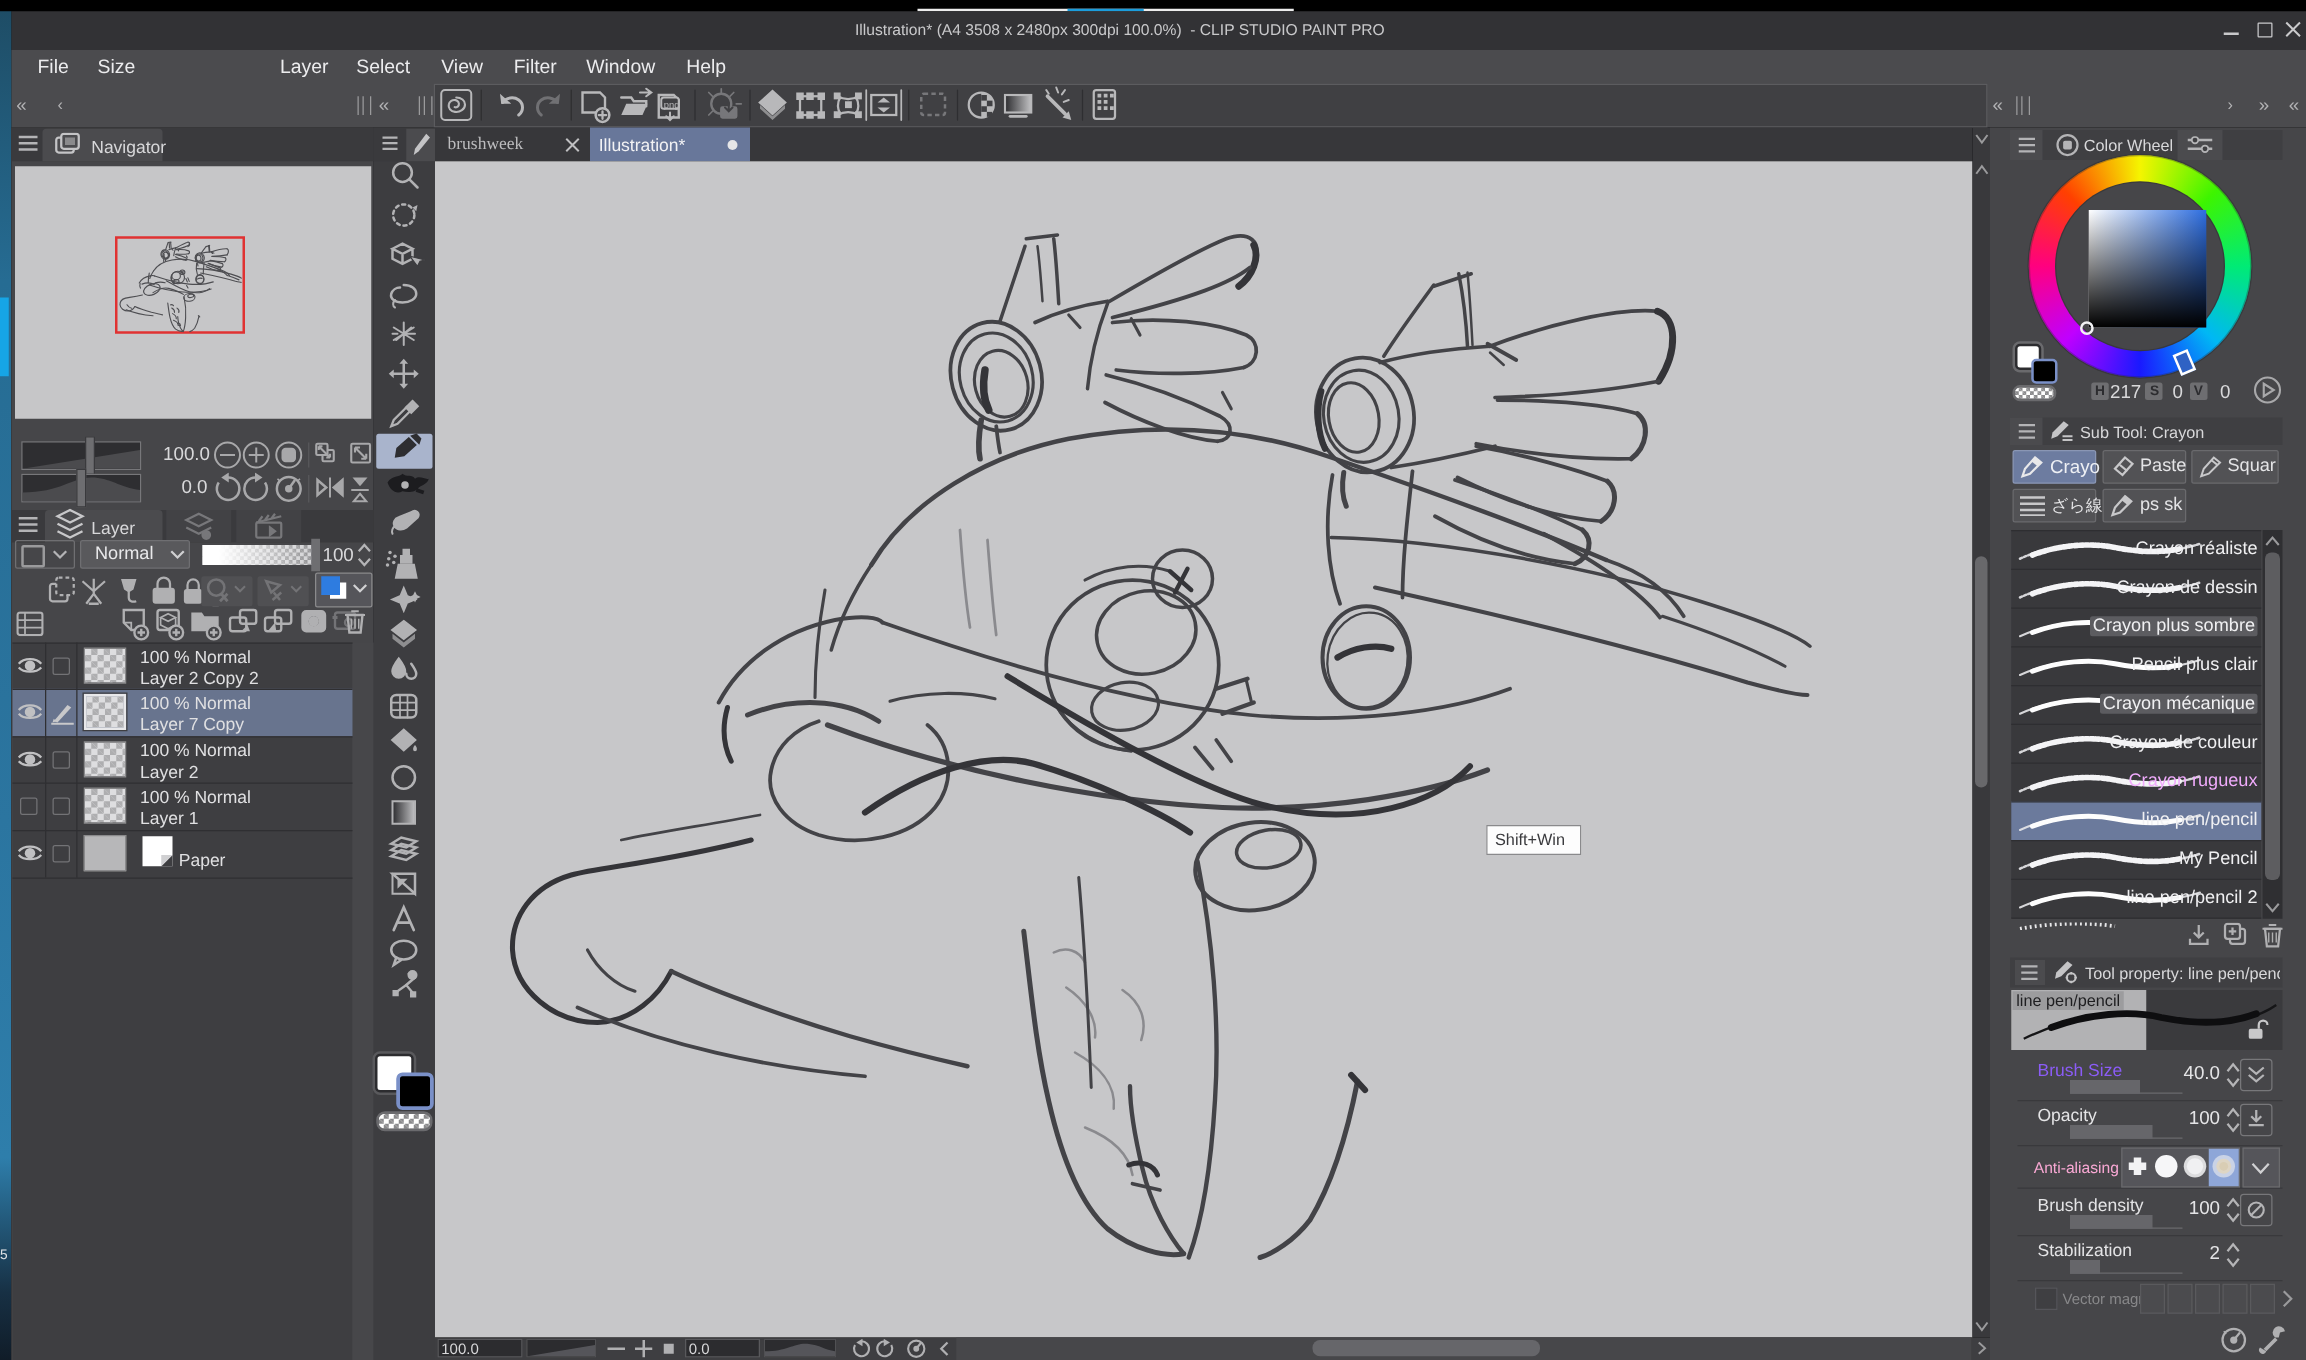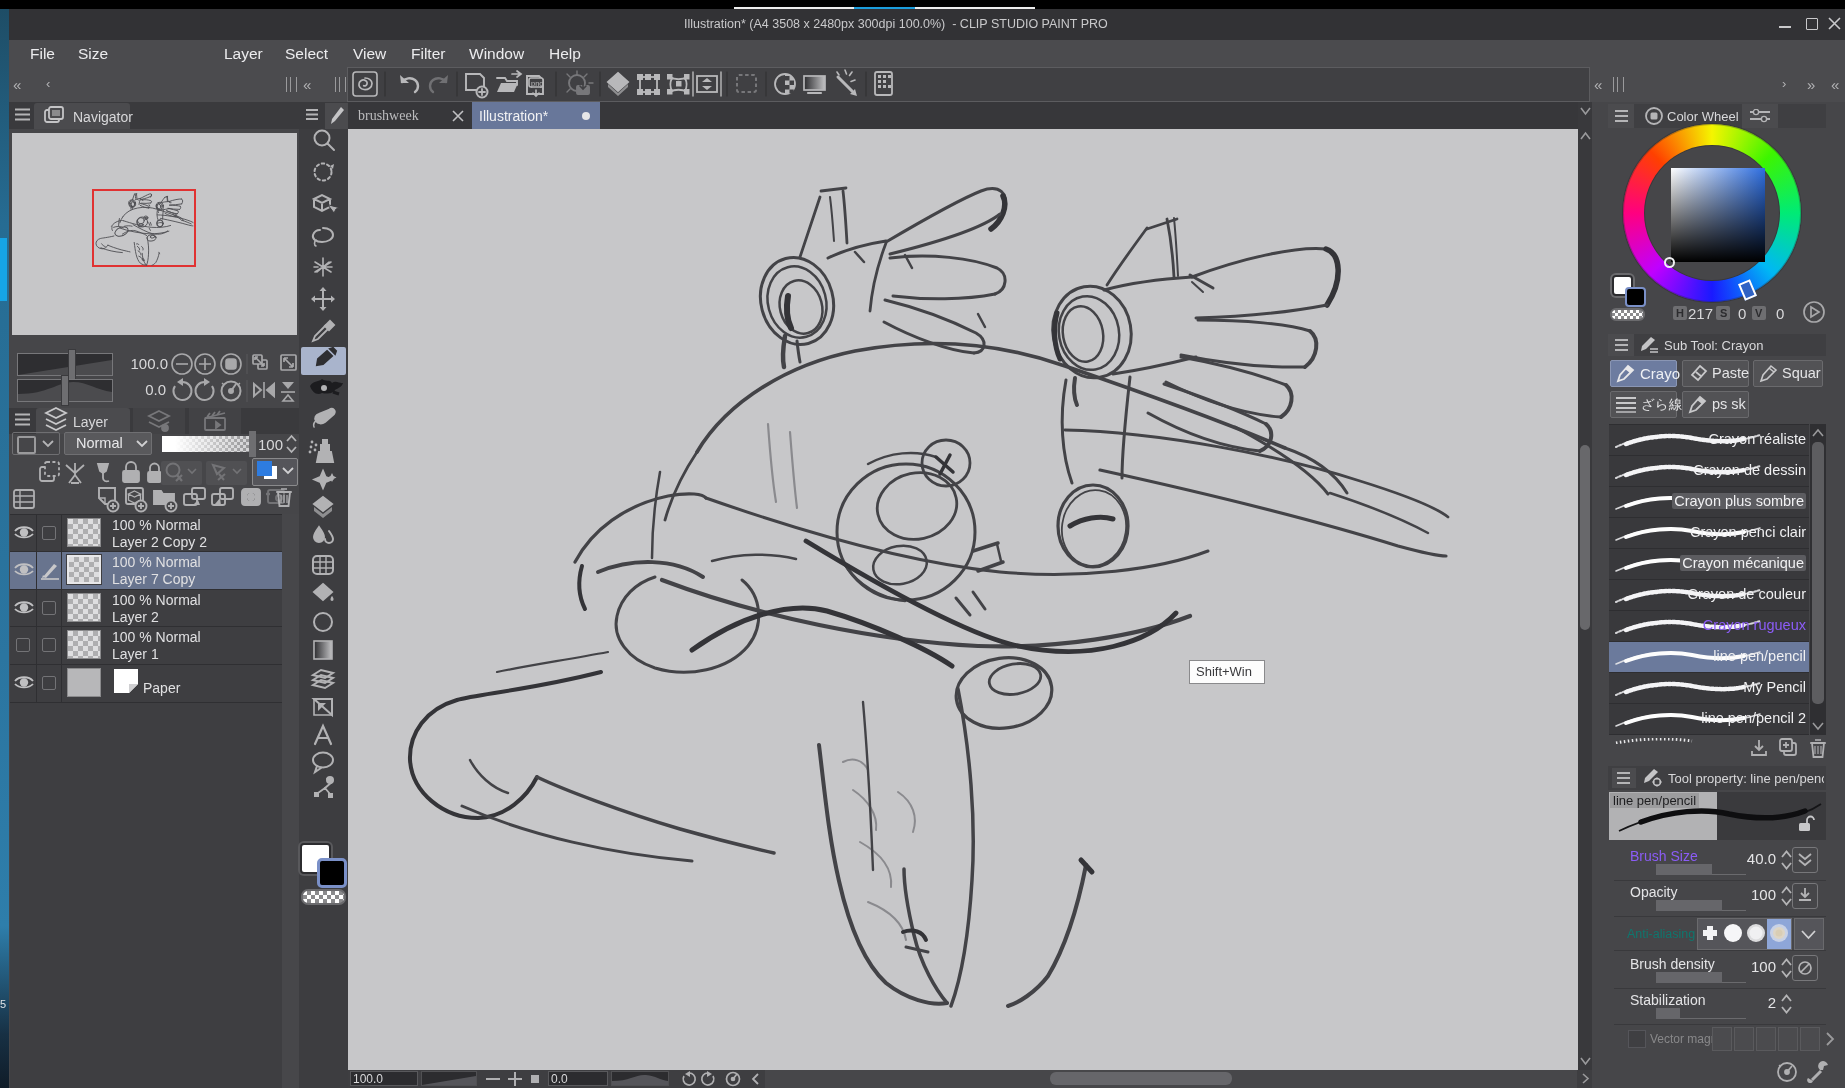--- a/index.html
+++ b/index.html
@@ -931,21 +931,21 @@
   </svg>
 <div class="abs" style="left:0;top:493px;">
     <span style="position:absolute;left:1440px;width:366px;text-align:right;font-size:14.5px;color:#f0f0f2;"><span style="background:#5c5c60;border-radius:2px;padding:0 2px;">Crayon plus sombre</span></span>
   </div>
 <div class="abs" style="left:1609px;top:517px;width:200px;height:1px;background:#2e2e31;"></div>
 <svg class="abs" style="left:1612px;top:521px" width="150" height="24" viewBox="0 0 150 24">
     <path d="M4 19 C30 7 60 5 80 10 C105 16 130 13 148 7" fill="none" stroke="#e8e8ea" stroke-width="1.6" stroke-linecap="round" opacity="0.9"></path>
     <path d="M14 16 C35 8 60 6 80 10 C100 14 118 14 132 11" fill="none" stroke="#fdfdfd" stroke-width="4" stroke-linecap="round"></path>
   </svg>
 <div class="abs" style="left:0;top:524px;">
-    <span style="position:absolute;left:1440px;width:366px;text-align:right;font-size:14.5px;color:#f0f0f2;">Crayon penci clair</span>
+    <span style="position:absolute;left:1440px;width:366px;text-align:right;font-size:14.5px;color:#f0f0f2;">Pencil plus clair</span>
   </div>
 <div class="abs" style="left:1609px;top:548px;width:200px;height:1px;background:#2e2e31;"></div>
 <svg class="abs" style="left:1612px;top:552px" width="150" height="24" viewBox="0 0 150 24">
     <path d="M4 19 C30 7 60 5 80 10 C105 16 130 13 148 7" fill="none" stroke="#e8e8ea" stroke-width="1.6" stroke-linecap="round" opacity="0.9"></path>
     <path d="M14 16 C35 8 60 6 80 10 C100 14 118 14 132 11" fill="none" stroke="#fdfdfd" stroke-width="4" stroke-linecap="round"></path>
   </svg>
 <div class="abs" style="left:0;top:555px;">
     <span style="position:absolute;left:1440px;width:366px;text-align:right;font-size:14.5px;color:#f0f0f2;"><span style="background:#5c5c60;border-radius:2px;padding:0 2px;">Crayon mécanique</span></span>
   </div>
 <div class="abs" style="left:1609px;top:579px;width:200px;height:1px;background:#2e2e31;"></div>
@@ -955,21 +955,21 @@
   </svg>
 <div class="abs" style="left:0;top:586px;">
     <span style="position:absolute;left:1440px;width:366px;text-align:right;font-size:14.5px;color:#f0f0f2;">Crayon de couleur</span>
   </div>
 <div class="abs" style="left:1609px;top:610px;width:200px;height:1px;background:#2e2e31;"></div>
 <svg class="abs" style="left:1612px;top:614px" width="150" height="24" viewBox="0 0 150 24">
     <path d="M4 19 C30 7 60 5 80 10 C105 16 130 13 148 7" fill="none" stroke="#e8e8ea" stroke-width="2" stroke-linecap="round" stroke-dasharray="2 1.6" opacity="0.9"></path>
     <path d="M14 16 C35 8 60 6 80 10 C100 14 118 14 132 11" fill="none" stroke="#f4f4f6" stroke-width="4.5" stroke-linecap="round" stroke-dasharray="2.5 1.8"></path>
   </svg>
 <div class="abs" style="left:0;top:617px;">
-    <span style="position:absolute;left:1440px;width:366px;text-align:right;font-size:14.5px;color:#8b5cf6;">Crayon rugueux</span>
+    <span style="position:absolute;left:1440px;width:366px;text-align:right;font-size:14.5px;color:#f0abfc;">Crayon rugueux</span>
   </div>
 <div class="abs" style="left:1609px;top:641px;width:200px;height:31px;background:#6b7a9c;"></div>
 <div class="abs" style="left:1609px;top:641px;width:200px;height:1px;background:#2e2e31;"></div>
 <svg class="abs" style="left:1612px;top:645px" width="150" height="24" viewBox="0 0 150 24">
     <path d="M4 19 C30 7 60 5 80 10 C105 16 130 13 148 7" fill="none" stroke="#e8e8ea" stroke-width="1.6" stroke-linecap="round" opacity="0.9"></path>
     <path d="M14 16 C35 8 60 6 80 10 C100 14 118 14 132 11" fill="none" stroke="#fdfdfd" stroke-width="4" stroke-linecap="round"></path>
   </svg>
 <div class="abs" style="left:0;top:648px;">
     <span style="position:absolute;left:1440px;width:366px;text-align:right;font-size:14.5px;color:#f0f0f2;">line pen/pencil</span>
   </div>
@@ -1073,21 +1073,21 @@
       <path d="M2 14l4.5 5.5L11 14"></path>
     </g>
   </svg>
 <div class="abs" style="left:1792px;top:883px;width:26px;height:26px;border:1px solid #77777a;border-radius:3px;box-sizing:border-box;"></div>
 <svg class="abs" style="left:1797px;top:887px" width="16" height="18" viewBox="0 0 16 18">
     <g fill="none" stroke="#b4b4b6" stroke-width="1.8">
       <path d="M8 1v8M4 6l4 4 4-4M2 13h12"></path>
     </g>
   </svg>
 <div class="abs" style="left:1614px;top:950px;width:212px;height:1px;background:#39393c;"></div>
-<div class="abs" style="left:1627px;top:927px;font-size:12.5px;color:#0f766e;">Anti-aliasing</div>
+<div class="abs" style="left:1627px;top:927px;font-size:12.5px;color:#f9a8d4;">Anti-aliasing</div>
 <div class="abs" style="left:1697px;top:918px;width:95px;height:32px;background:#55555a;border:1px solid #6a6a6d;box-sizing:border-box;"></div>
 <div class="abs" style="left:1767px;top:919px;width:24px;height:30px;background:#8ea6d8;"></div>
 <svg class="abs" style="left:1699px;top:920px" width="92" height="28" viewBox="0 0 92 28">
 <path d="M8 6h6v4h4v6h-4v4h-6v-4h-4v-6h4z" fill="#f2f2f4"></path>
 <circle cx="34" cy="13" r="9" fill="#f6f6f8"></circle>
 <circle cx="57" cy="13" r="9" fill="#dcdcde"></circle>
     <circle cx="57" cy="13" r="6.5" fill="#f0f0f2"></circle>
 <circle cx="80" cy="13" r="9" fill="#c9d2e6"></circle>
     <circle cx="80" cy="13" r="6" fill="#ded5c4"></circle>
     <circle cx="80" cy="13" r="3.5" fill="#d9cdb4"></circle>

